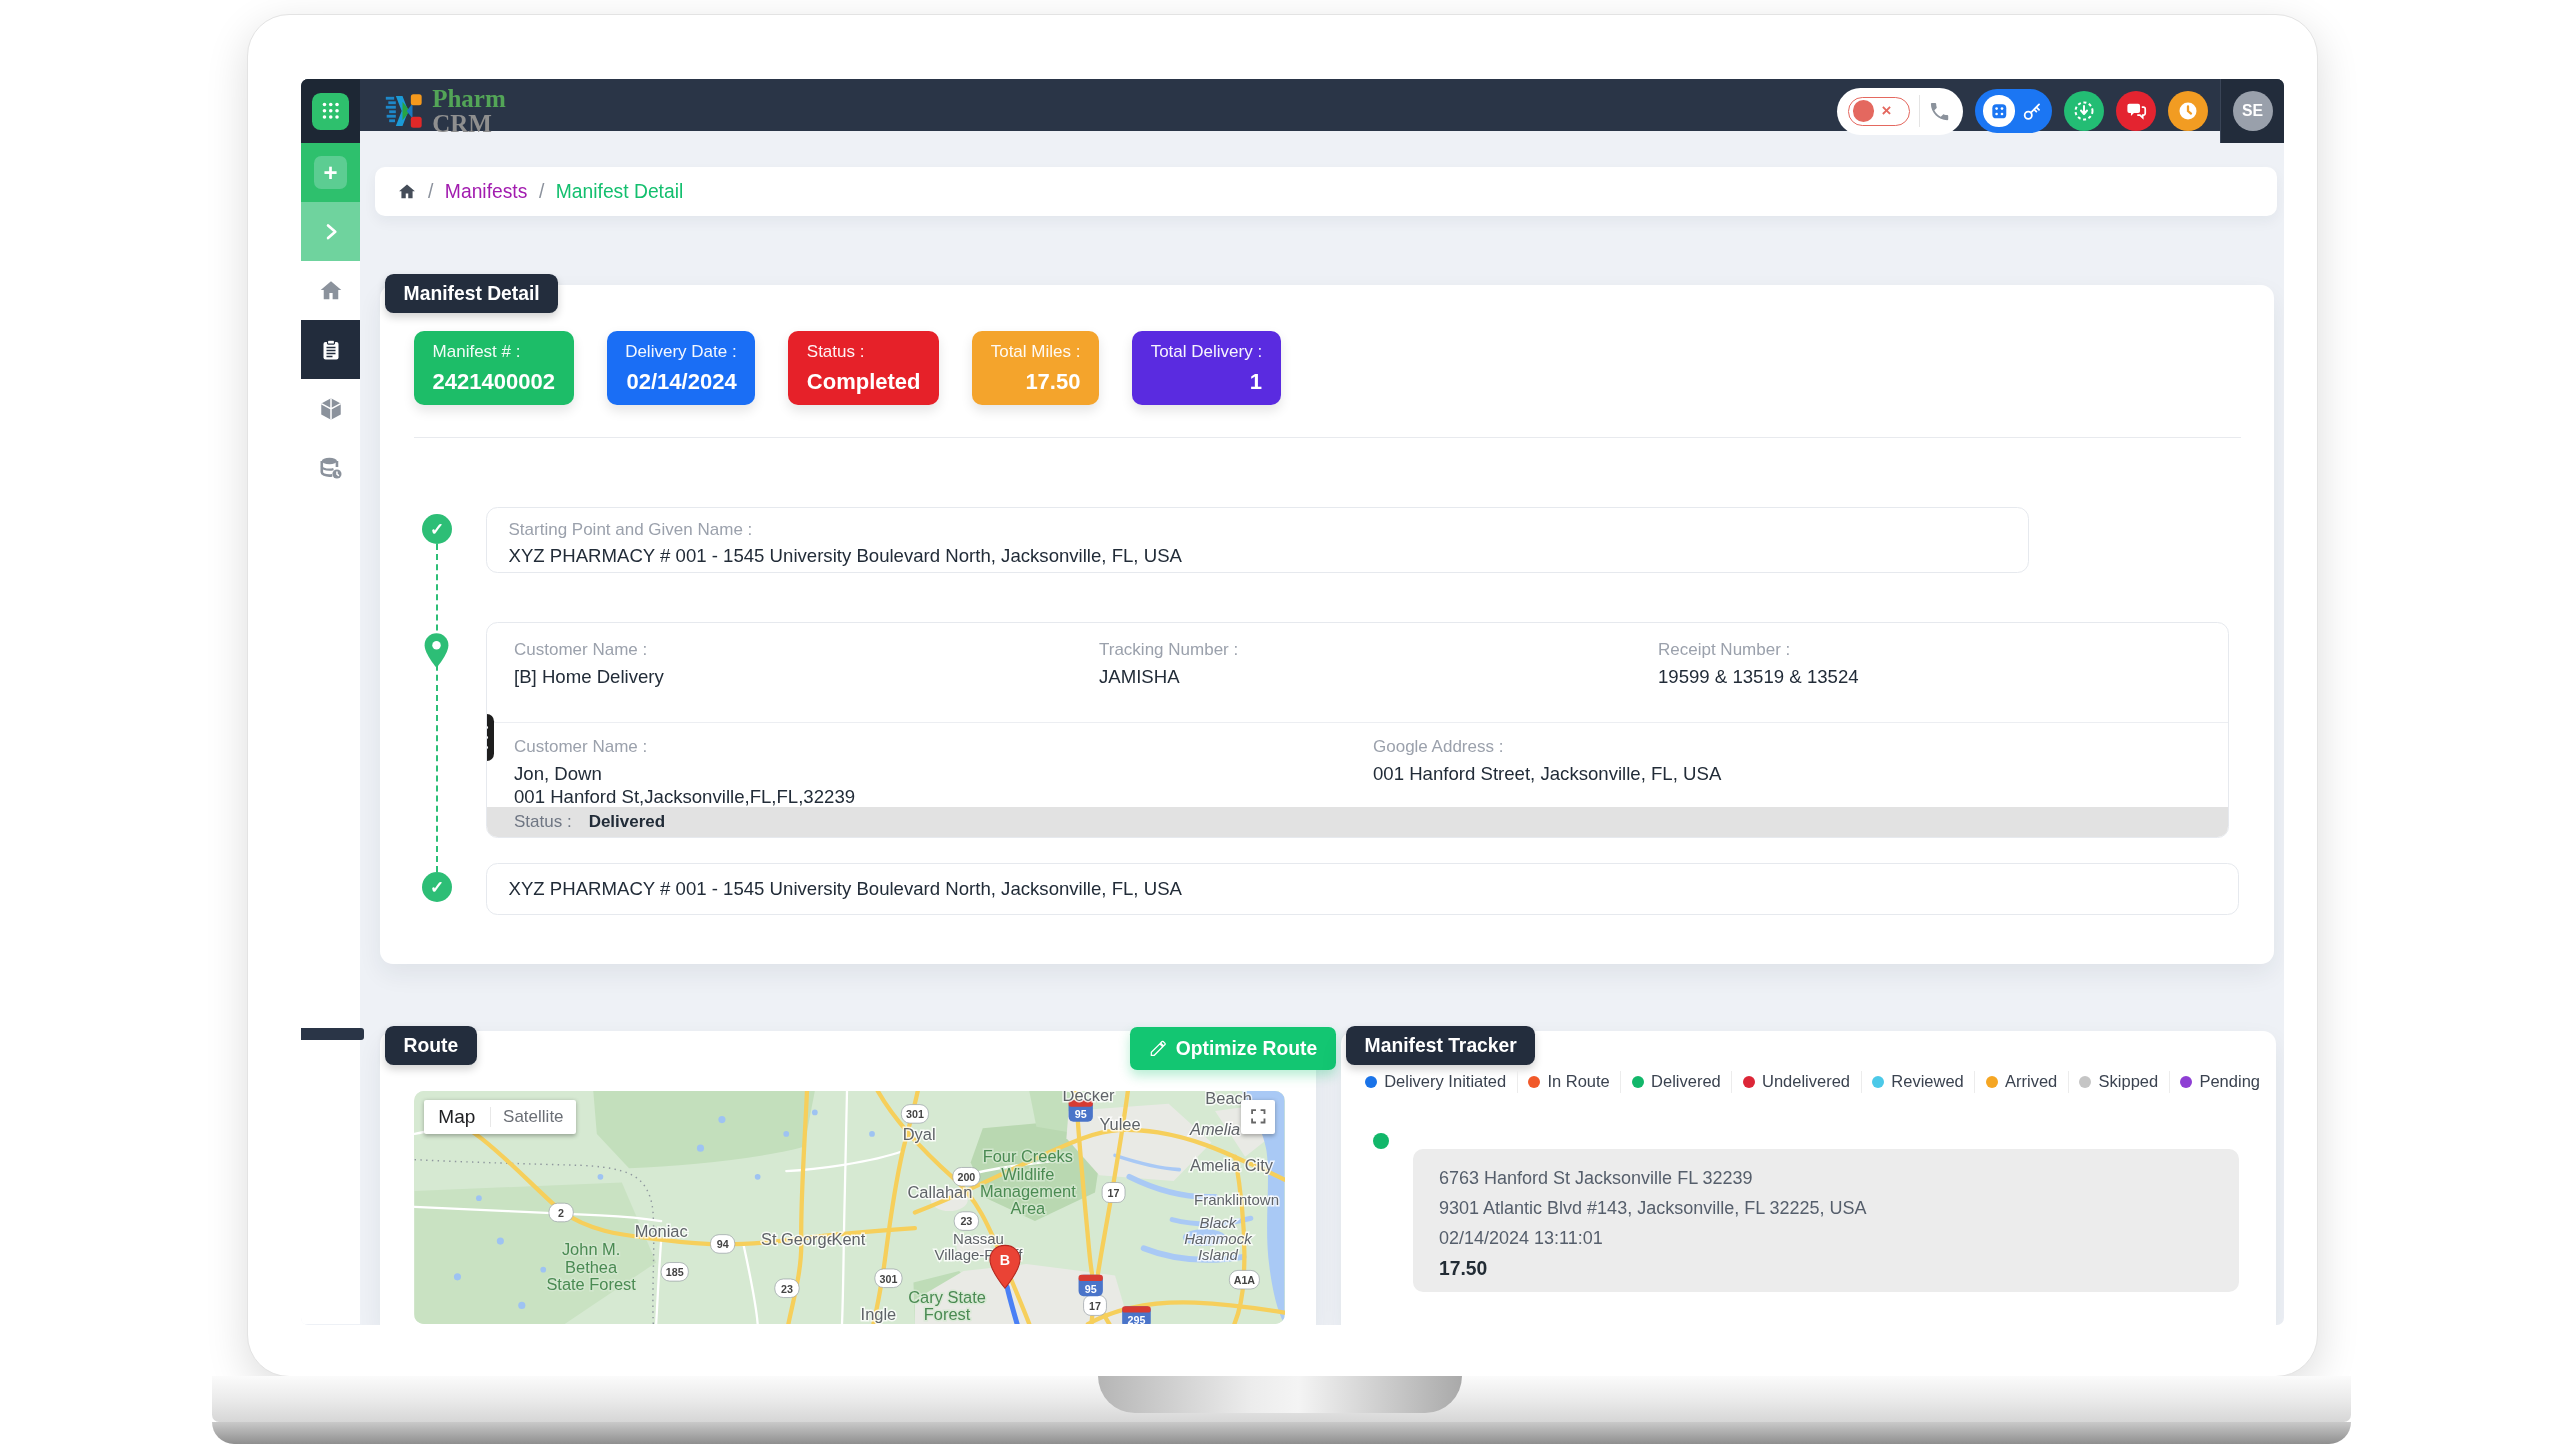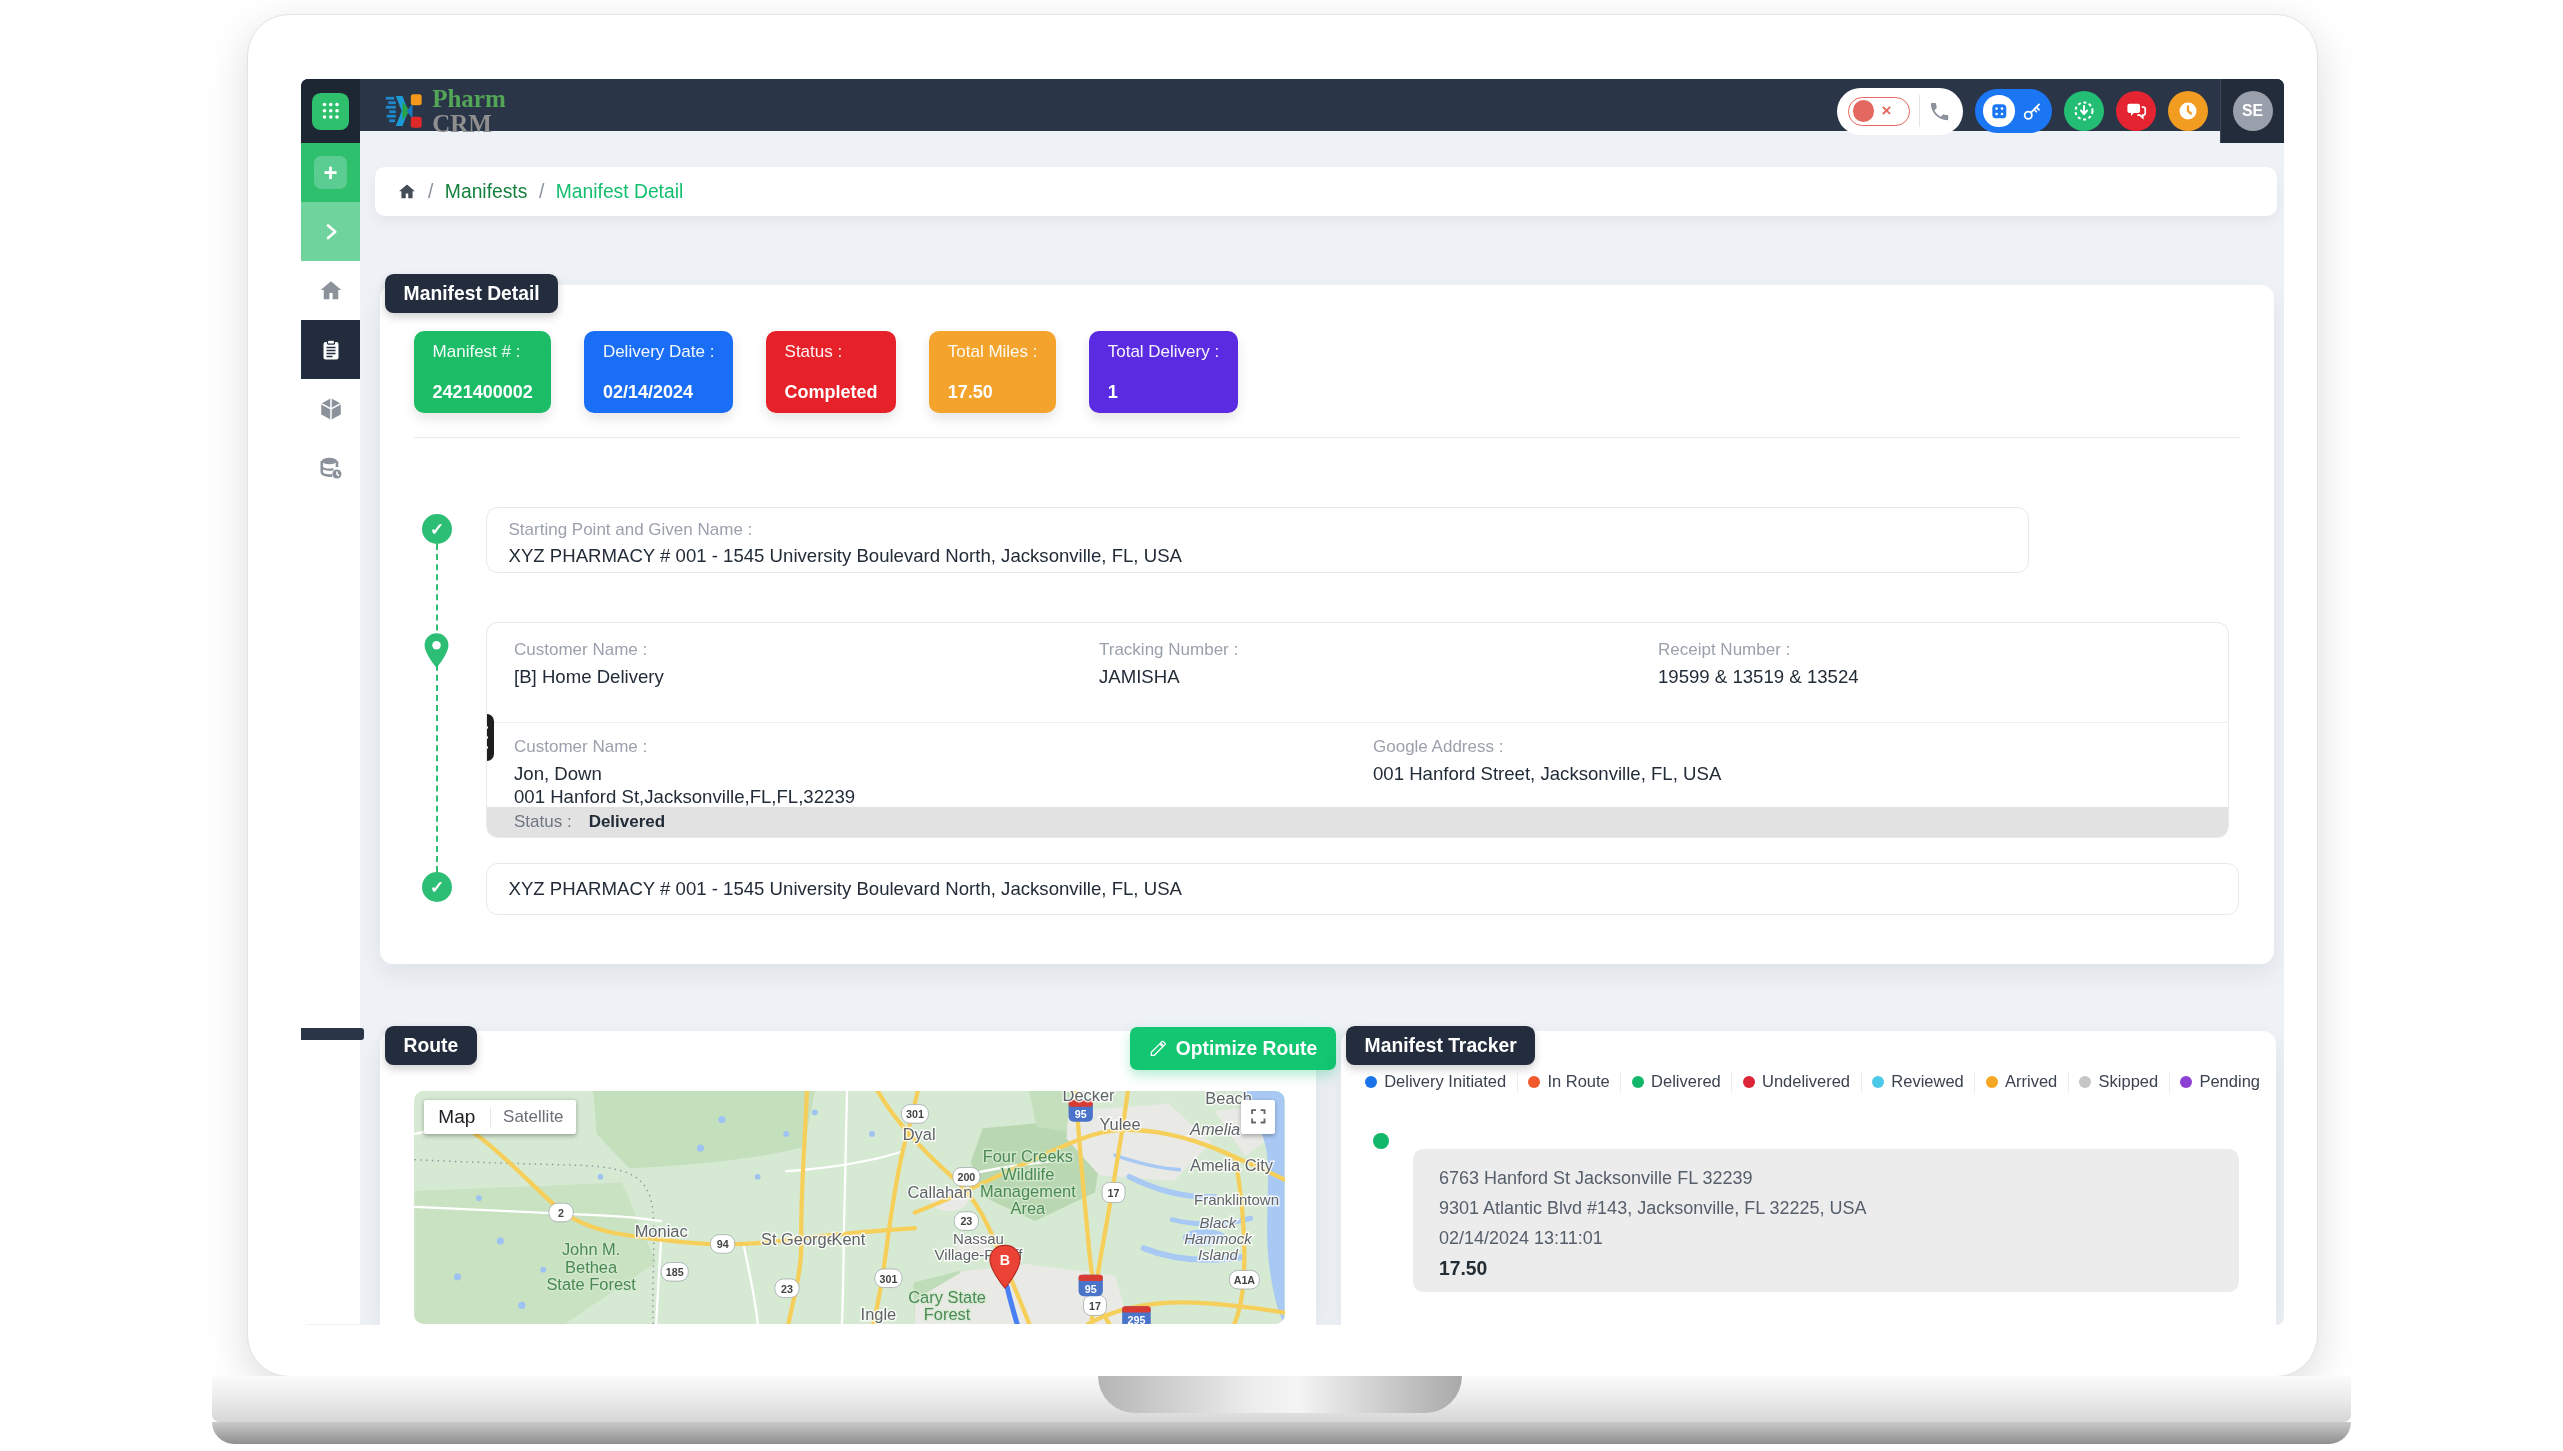--- a/index.html
+++ b/index.html
@@ -53,33 +53,33 @@
             display:flex; align-items:center; justify-content:center; color:#fff; font-size:24px; font-weight:700; }
   .si-chev { background:#6fd39e; }
   .si-active { background:#222c3c; }
   .sidebar-end-bar { position:absolute; left:0; top:949px; width:63px; height:11.5px; background:#2a3547; border-radius:0 2.9px 2.9px 0; }
 
   
   .crumb-bar { position:absolute; left:74px; top:88px; width:1902px; height:49px; background:#fff;
                border-radius:10px; display:flex; align-items:center; padding:0 21.5px; gap:11.5px;
                box-shadow:0 5.7px 13px rgba(25,39,62,.05); }
   .crumb-bar .sep { color:#8b919c; font-size:19.3px; }
-  .crumb-link { color:#15803d; font-size:19.3px;text-align:center; }
+  .crumb-link { color:#a21caf; font-size:19.3px;text-align:center; }
   .crumb-active { color:#13bf6e; font-size:19.3px; font-weight:500; }
 
   
   .section-card { position:absolute; left:79px; top:206px; width:1894px; height:679px; background:#fff;
                   border-radius:13px; box-shadow:0 10px 24px rgba(25,39,62,.07); }
   .dark-tag { position:absolute; background:#232d3d; color:#fff; font-weight:700; font-size:19.3px;
               padding:8.6px 18.6px; border-radius:8.6px; box-shadow:0 4.3px 8.6px rgba(0,0,0,.18); }
   .tag-manifest { left:84px; top:195px; }
   .chips { position:absolute; left:113px; top:252px; display:flex; gap:33px; }
   .chip { border-radius:10px; color:#fff; padding:10.7px 18.6px; min-width:115px; box-shadow:0 5.7px 11.5px rgba(0,0,0,.10); }
   .chip .cl { font-size:17px; font-weight:500; opacity:.95; white-space:nowrap; }
-  .chip .cv { font-size:18px; font-weight:700; margin-top:20px; white-space:nowrap; }
+  .chip .cv { font-size:22px; font-weight:700; margin-top:7px; white-space:nowrap;text-align:right; }
   .card-divider { position:absolute; left:113px; top:358px; width:1827px; height:0.7px; background:#e8eaee; }
 
   
   .tl-line { position:absolute; left:135px; top:465px; height:328px; width:0; border-left:2.1px dashed #2dbe76; }
   .tl-check { position:absolute; width:30px; height:30px; border-radius:50%; background:#2dbe76; color:#fff;
               font-size:17px; font-weight:700; display:flex; align-items:center; justify-content:center; left:121px; }
   .tl-pin { position:absolute; left:119px; top:553px; }
 
   .field-card { position:absolute; background:#fff; border:1.4px solid #e6e9ee; border-radius:11.5px; }
   .f-label { color:#9ba1ac; font-size:17px; }

